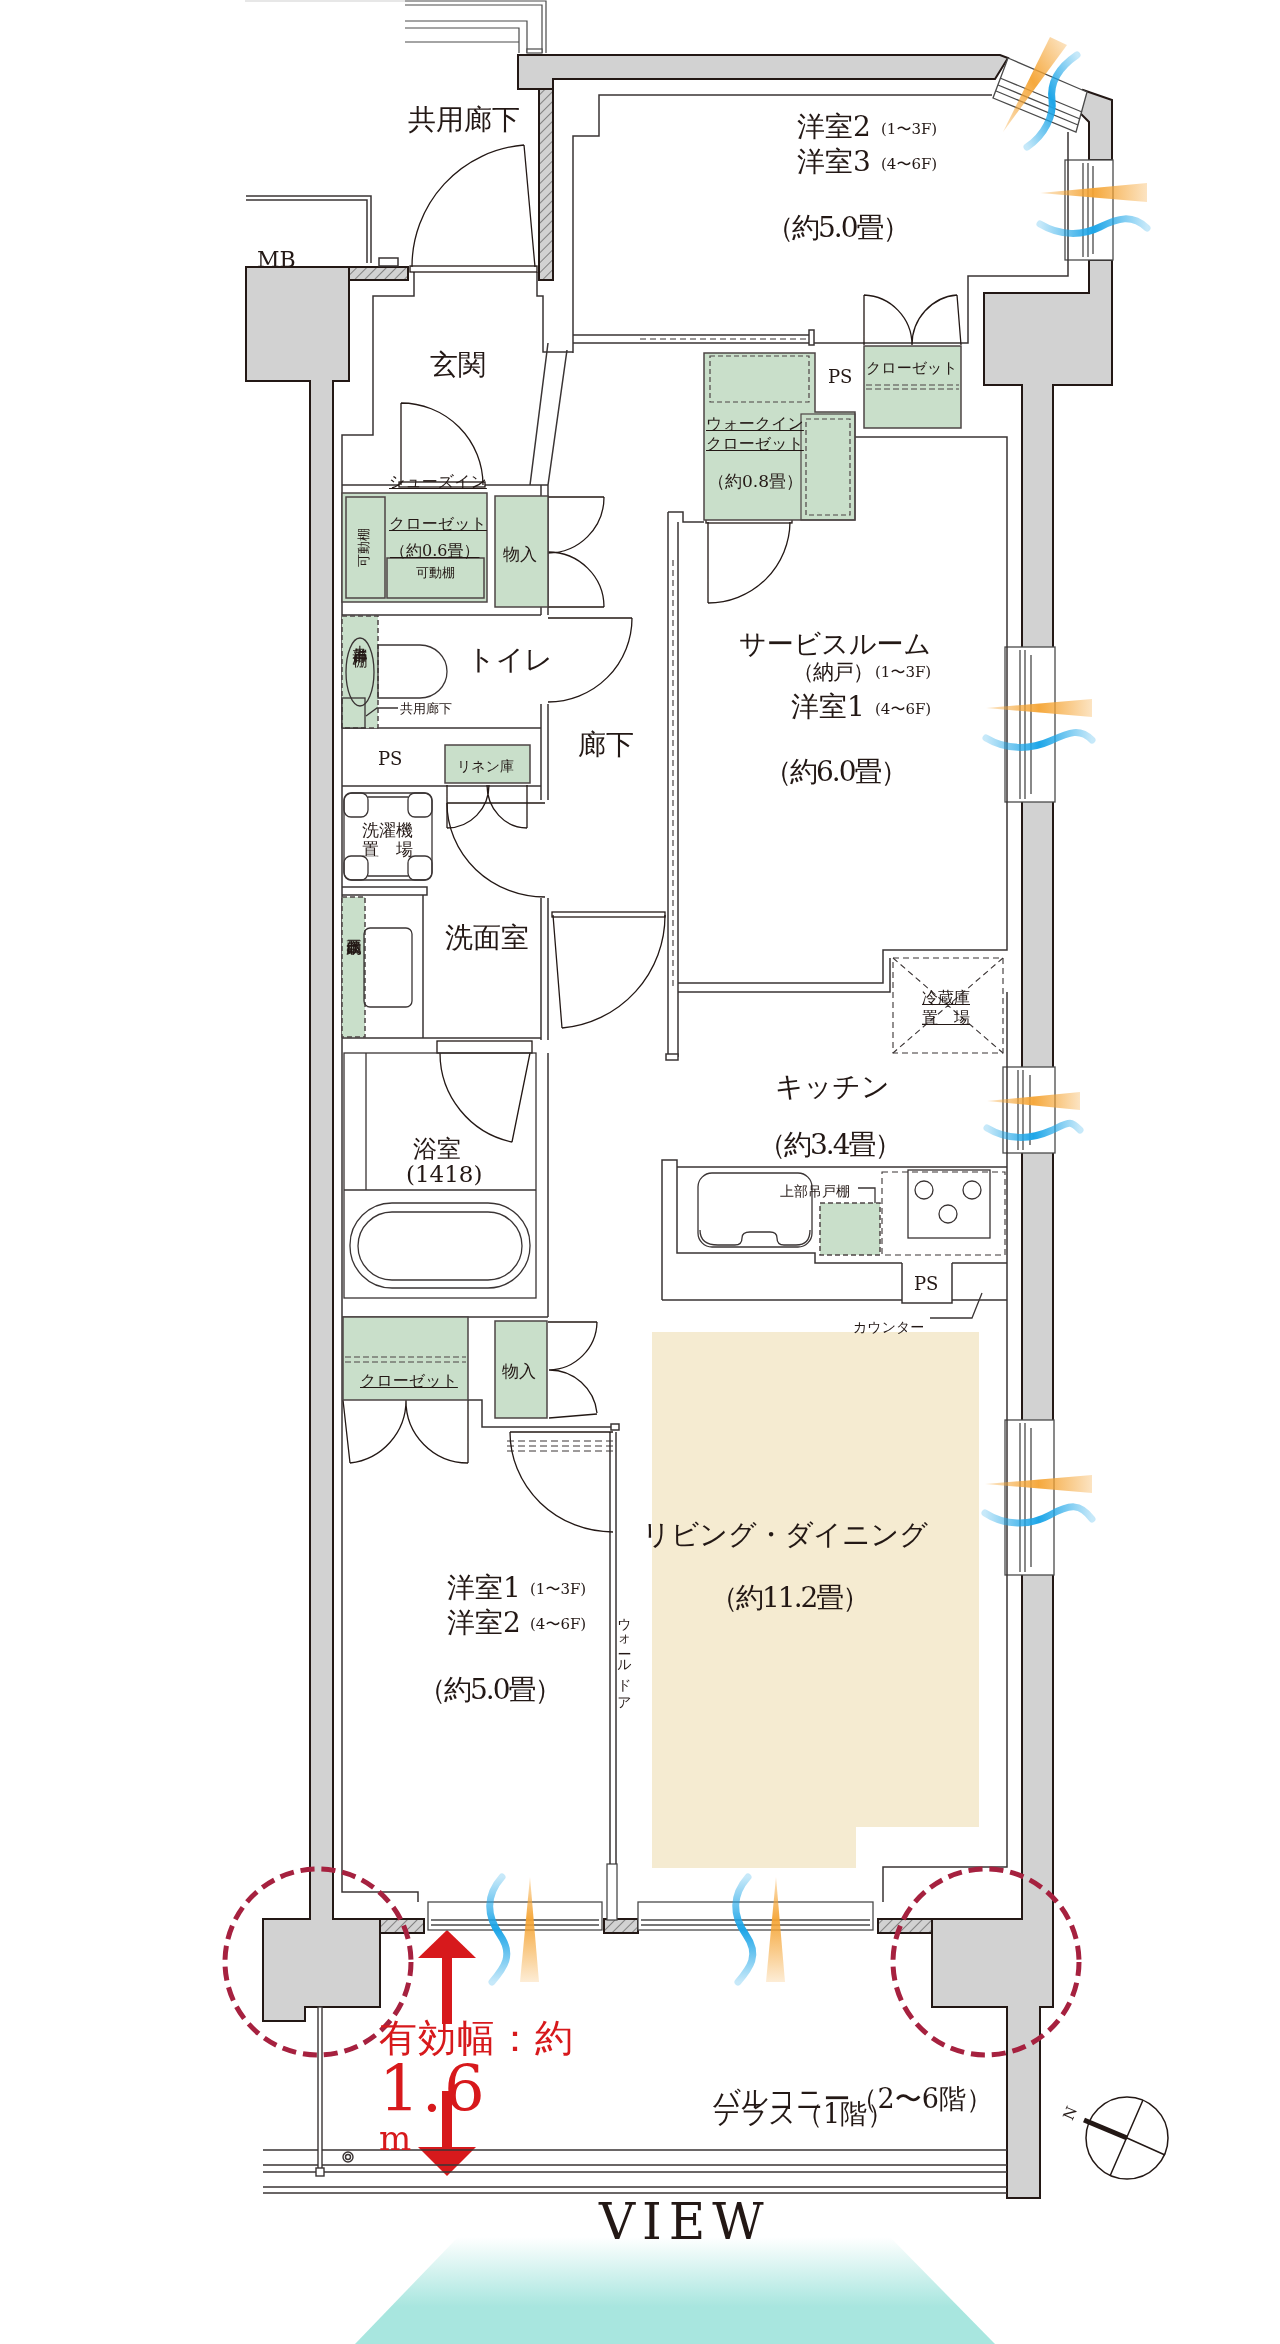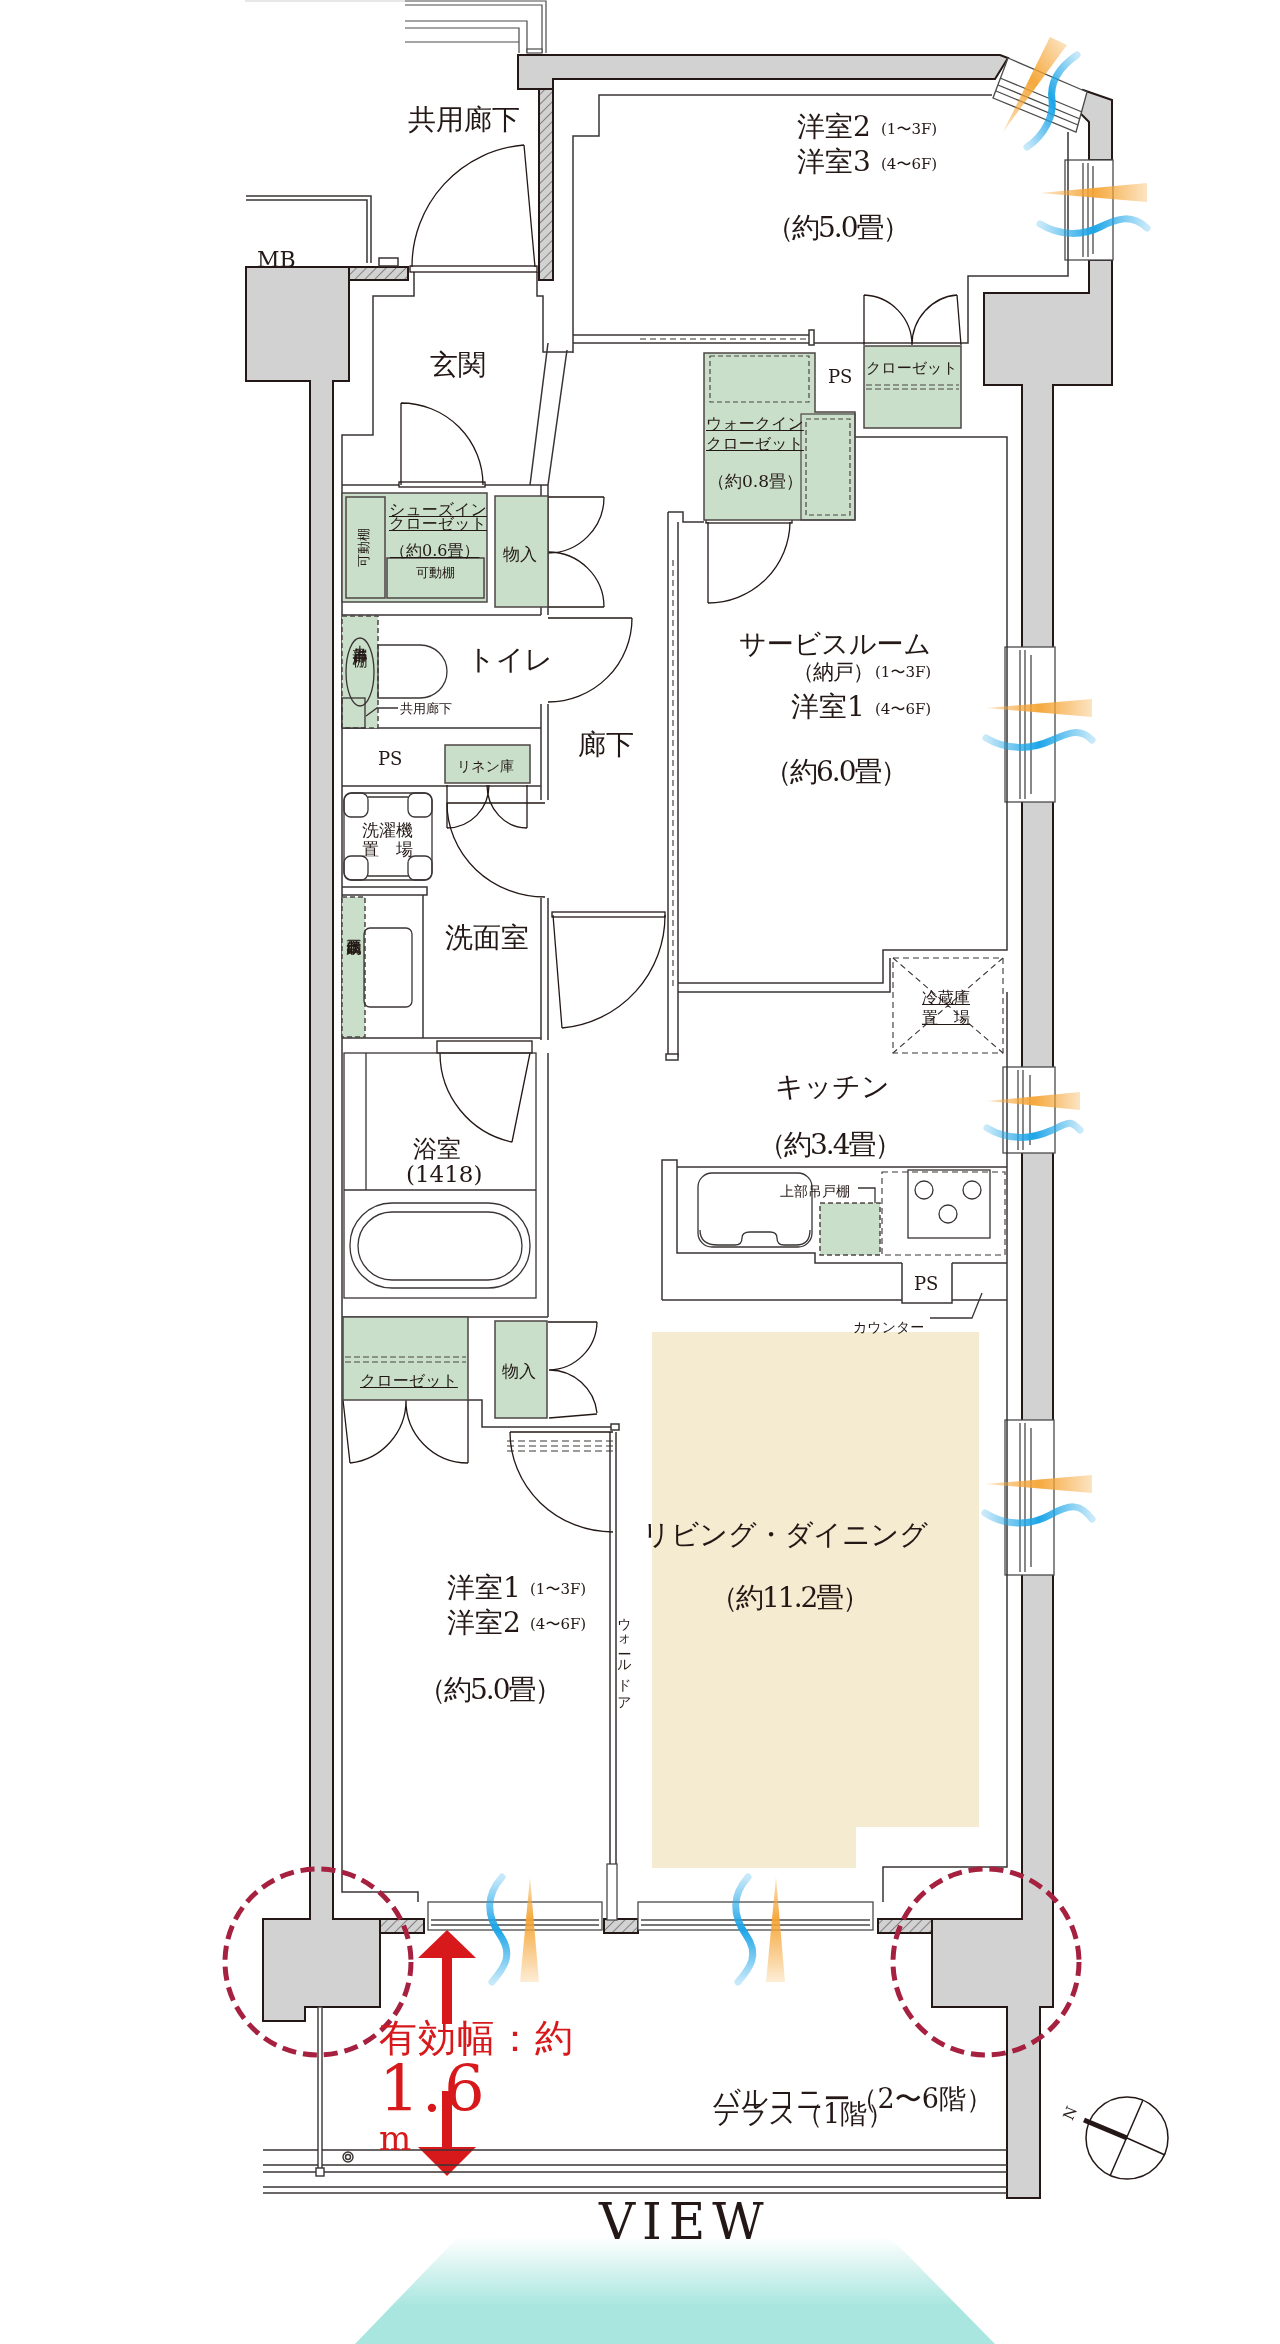--- a/index.html
+++ b/index.html
@@ -294,21 +294,21 @@
 <div class="lbl fl" style="left:881px;top:157px;">(4〜6F)</div>
 <div class="lbl size" style="left:766px;top:214px;">（約5.0畳）</div>
 
 <div class="lbl fl" style="left:866px;top:361px;">クローゼット</div>
 <div class="lbl ps" style="left:828px;top:368px;">PS</div>
 
 <div class="lbl f16" style="left:706px;top:416px;">ウォークイン</div>
 <div class="lbl f16" style="left:706px;top:436px;">クローゼット</div>
 <div class="lbl f17" style="left:708px;top:473px;">（約0.8畳）</div>
 
-<div class="lbl f16" style="left:389px;top:502px;">シューズイン</div>
+<div class="lbl f16" style="left:389px;top:474px;">シューズイン</div>
 <div class="lbl f16" style="left:389px;top:516px;">クローゼット</div>
 <div class="lbl f16" style="left:390px;top:543px;">（約0.6畳）</div>
 <div class="lbl f13" style="left:416px;top:566px;">可動棚</div>
 <div class="lbl f13" style="left:344px;top:541px;width:39px;text-align:center;transform:rotate(-90deg);transform-origin:center;">可動棚</div>
 <div class="lbl f17" style="left:503px;top:546px;">物入</div>
 
 <div class="lbl vt" style="left:352px;top:633px;font-size:15px;letter-spacing:2px;">上部吊戸棚</div>
 <div class="lbl f28" style="left:467px;top:646px;">トイレ</div>
 <div class="lbl f13" style="left:400px;top:702px;">共用廊下</div>
 

